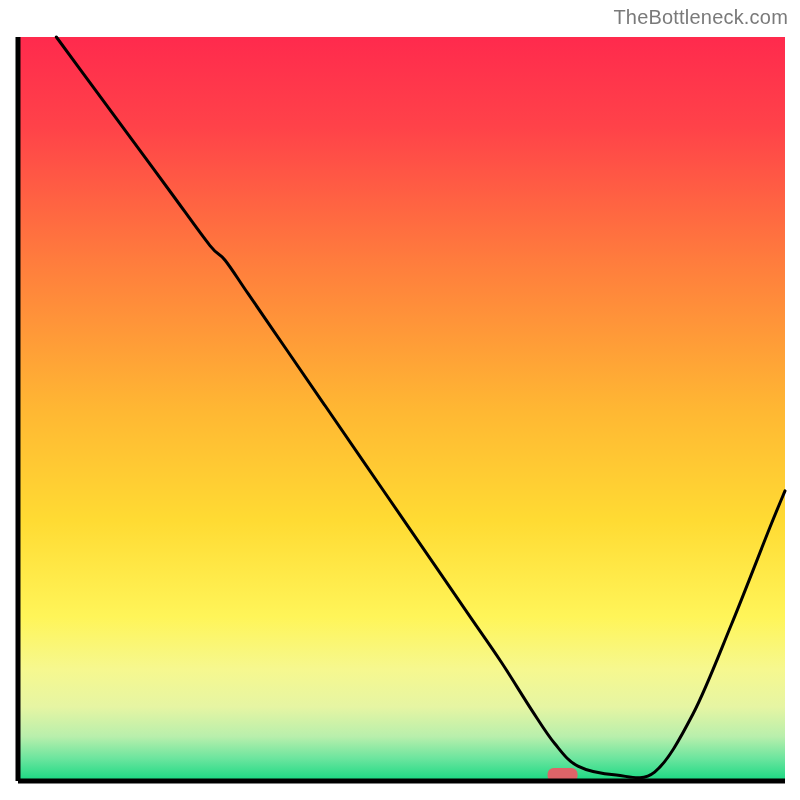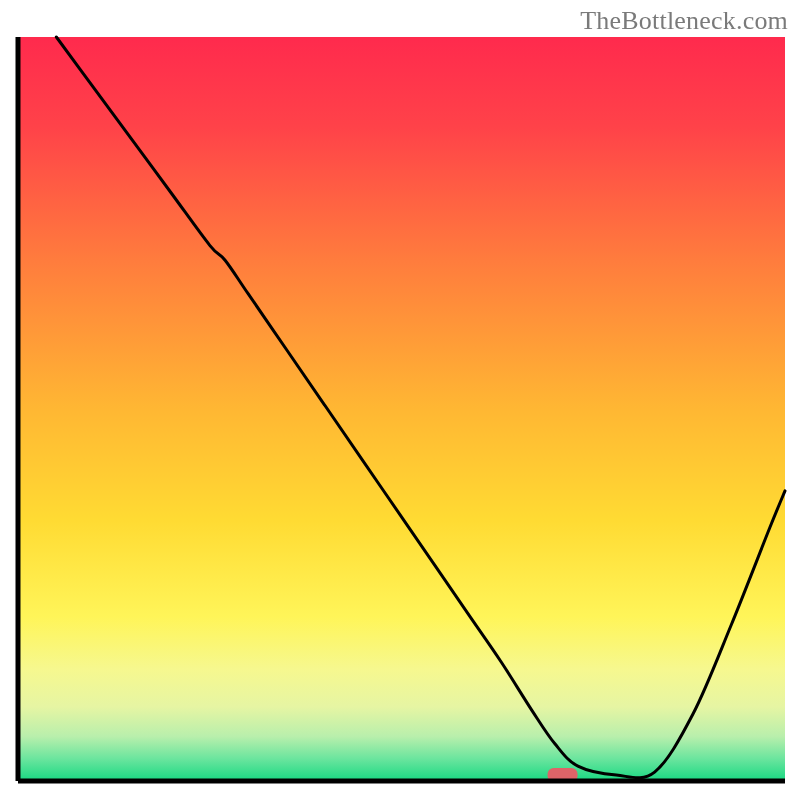--- a/index.html
+++ b/index.html
@@ -6,22 +6,22 @@
   html, body { width: 800px; height: 800px; overflow: hidden; background: #fff; }
   .chart-container {
     position: relative;
     width: 800px;
     height: 800px;
   }
   .watermark {
     position: absolute;
     top: 6px;
     right: 12px;
-    font-family: Liberation Serif, serif;
-    font-size: 26px;
+    font-family: Liberation Sans, sans-serif;
+    font-size: 20px;
     font-weight: 400;
     color: #7a7a7a;
     letter-spacing: 0.2px;
     z-index: 10;
   }
   svg.plot {
     position: absolute;
     left: 0; top: 0;
     width: 800px;
     height: 800px;

